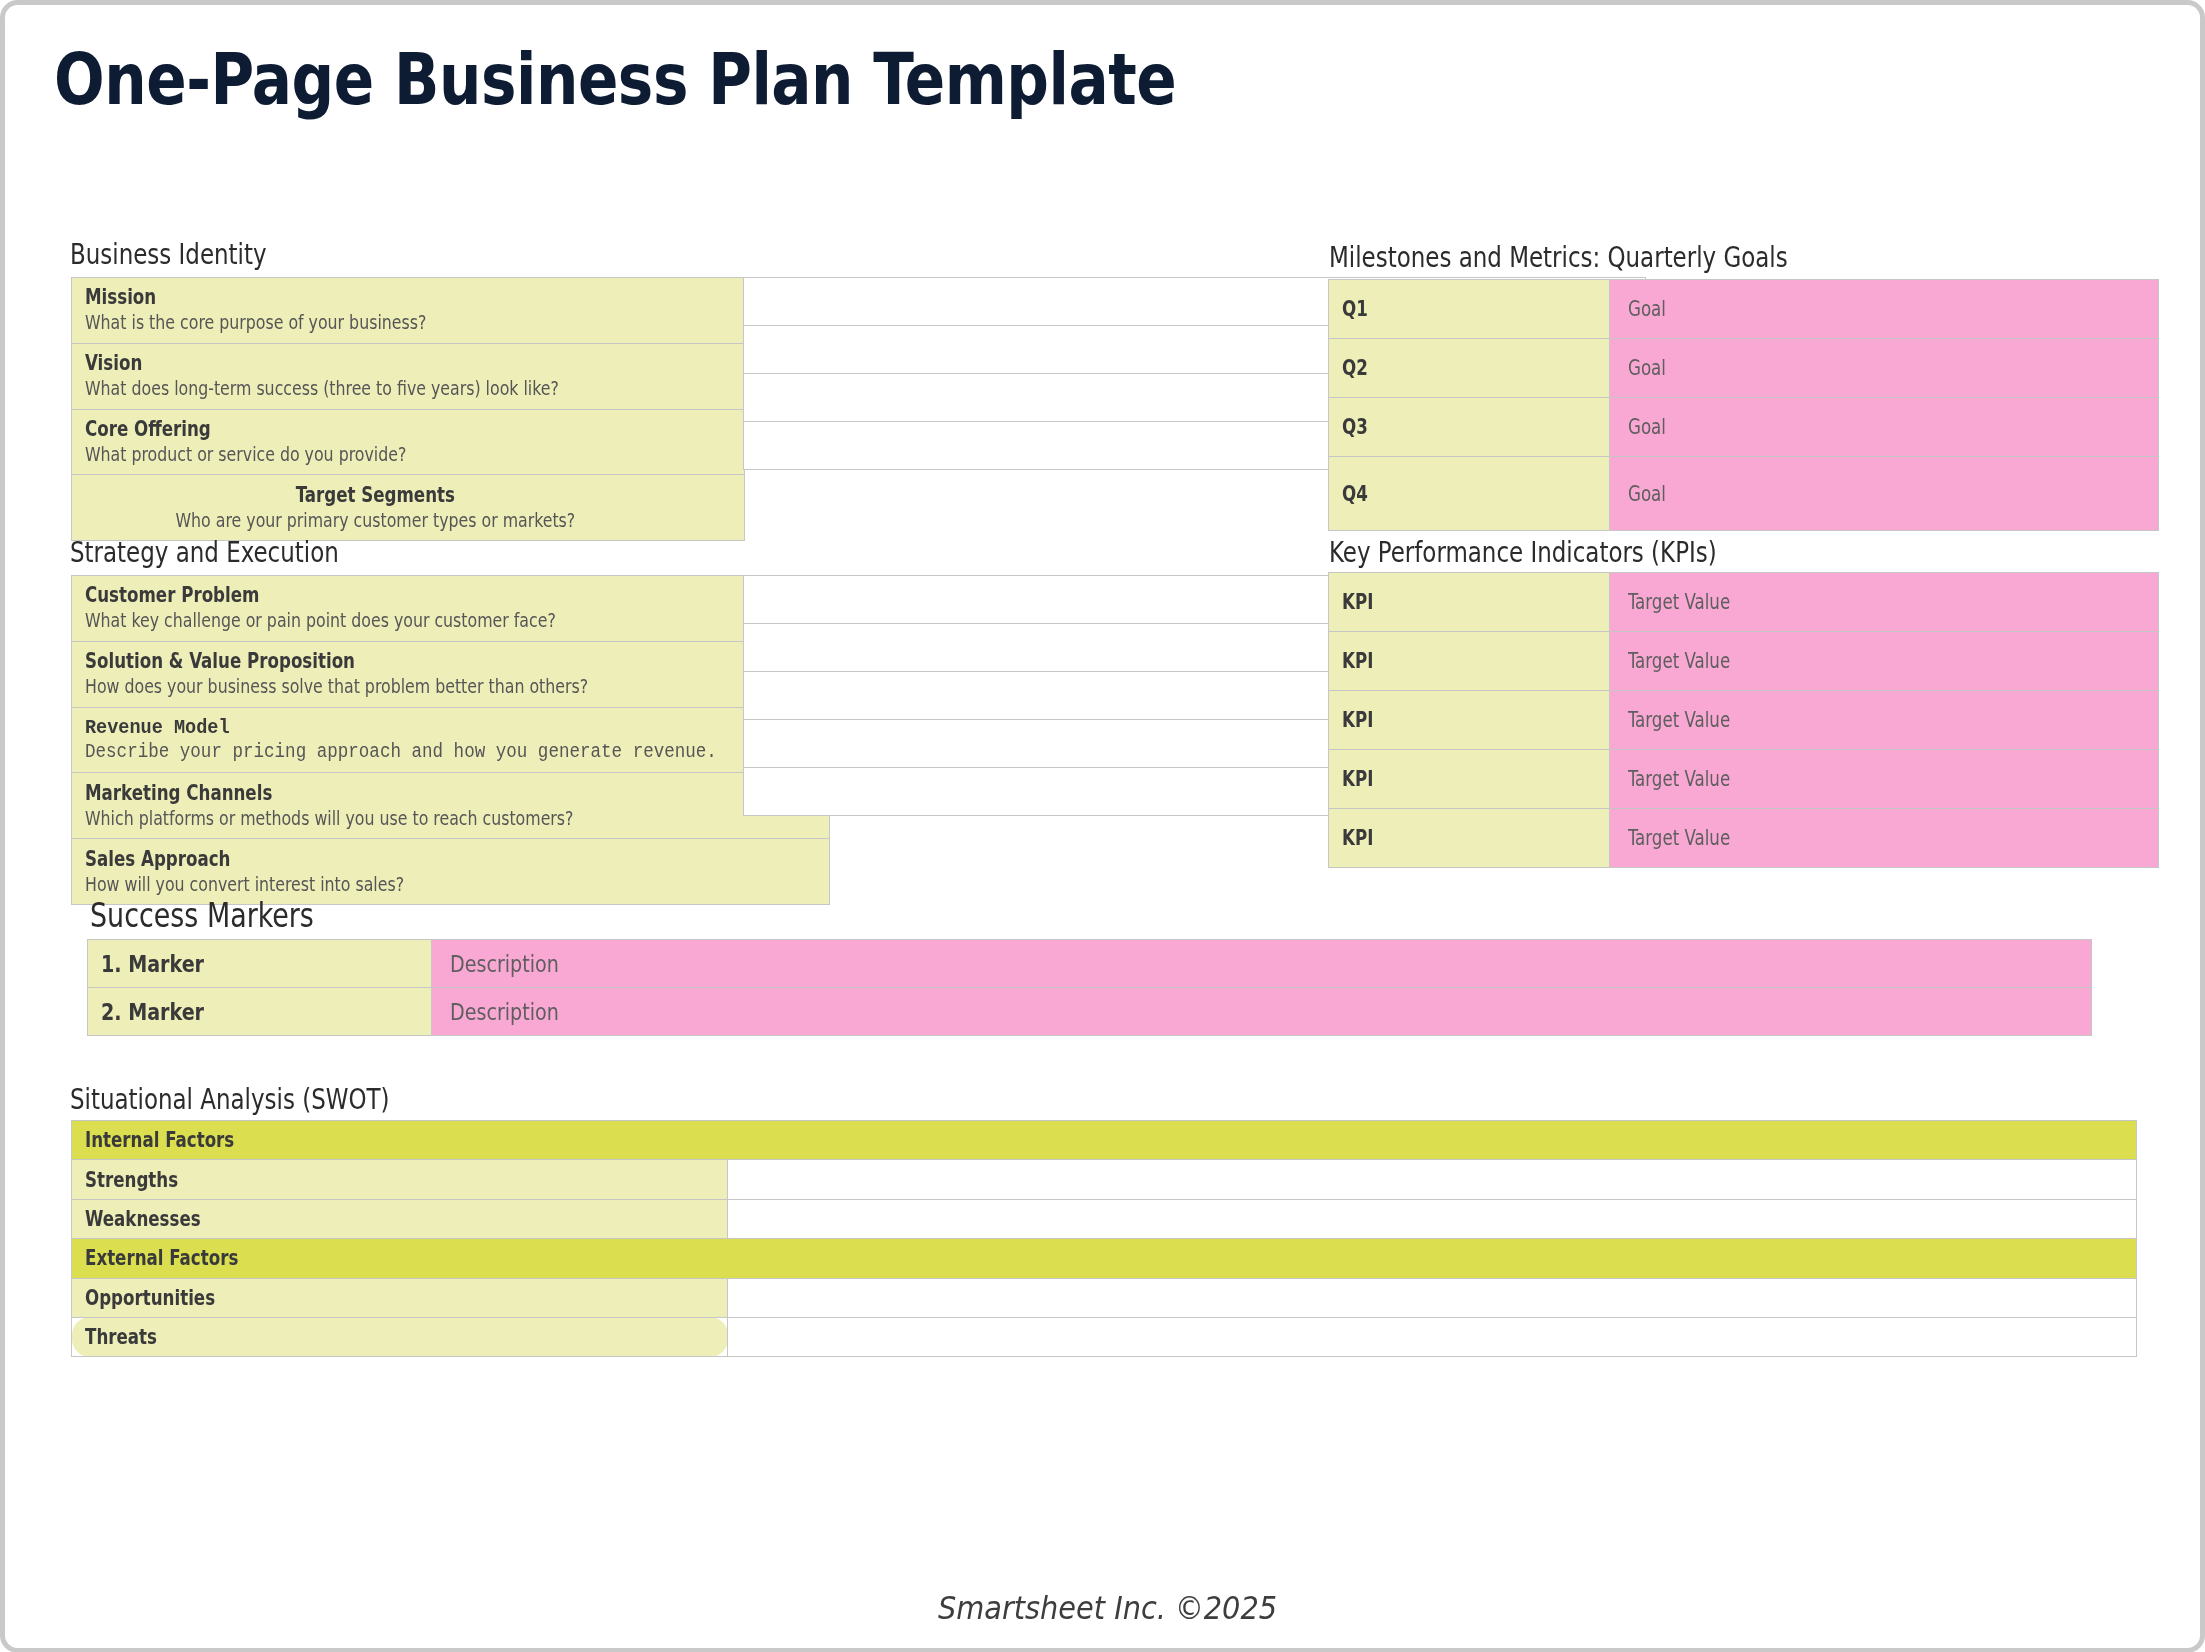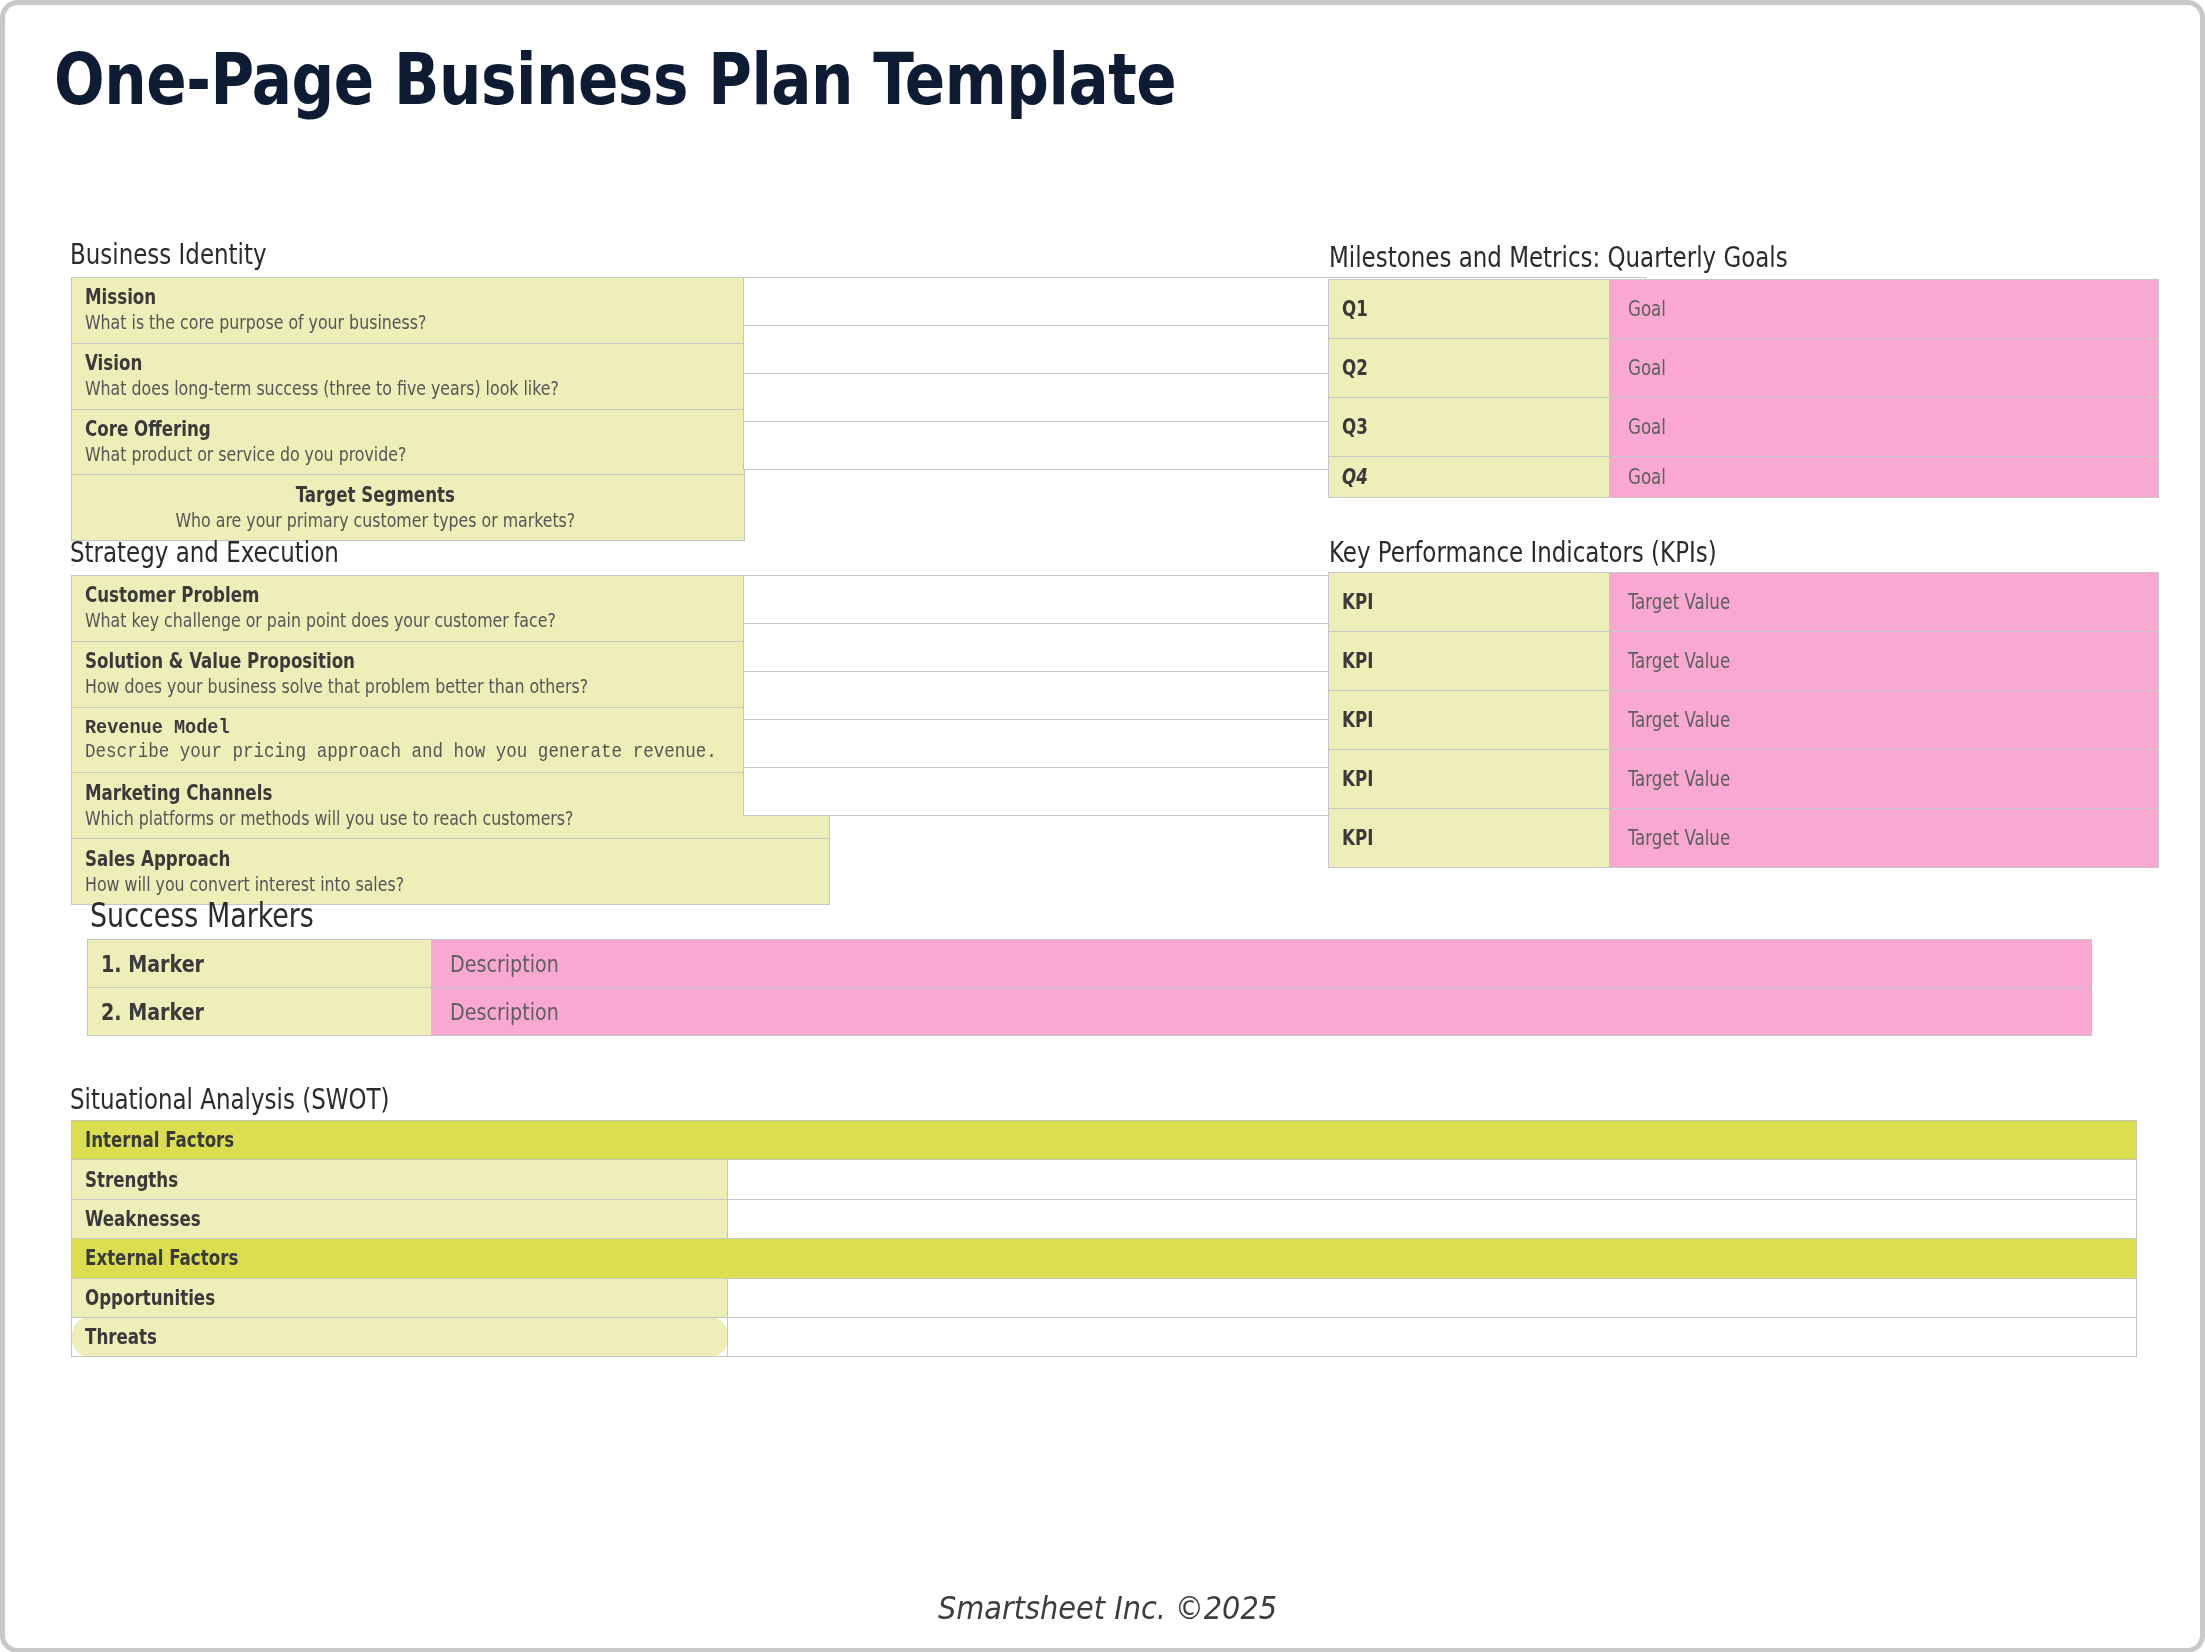--- a/index.html
+++ b/index.html
@@ -289,21 +289,21 @@
       </tr>
       <tr>
         <td class="cell-key" style="height:59px;">
           <span>Q3</span>
         </td>
         <td class="cell-ph">
           <span>Goal</span>
         </td>
       </tr>
       <tr>
-        <td class="cell-key" style="height:41px;font-style:italic;">
+        <td class="cell-key" style="height:74px;">
           <span>Q4</span>
         </td>
         <td class="cell-ph">
           <span>Goal</span>
         </td>
       </tr>
     </tbody>
   </table>
 
   <div class="sec-head" style="left:1324px; top:530px;">Key Performance Indicators (KPIs)</div>

